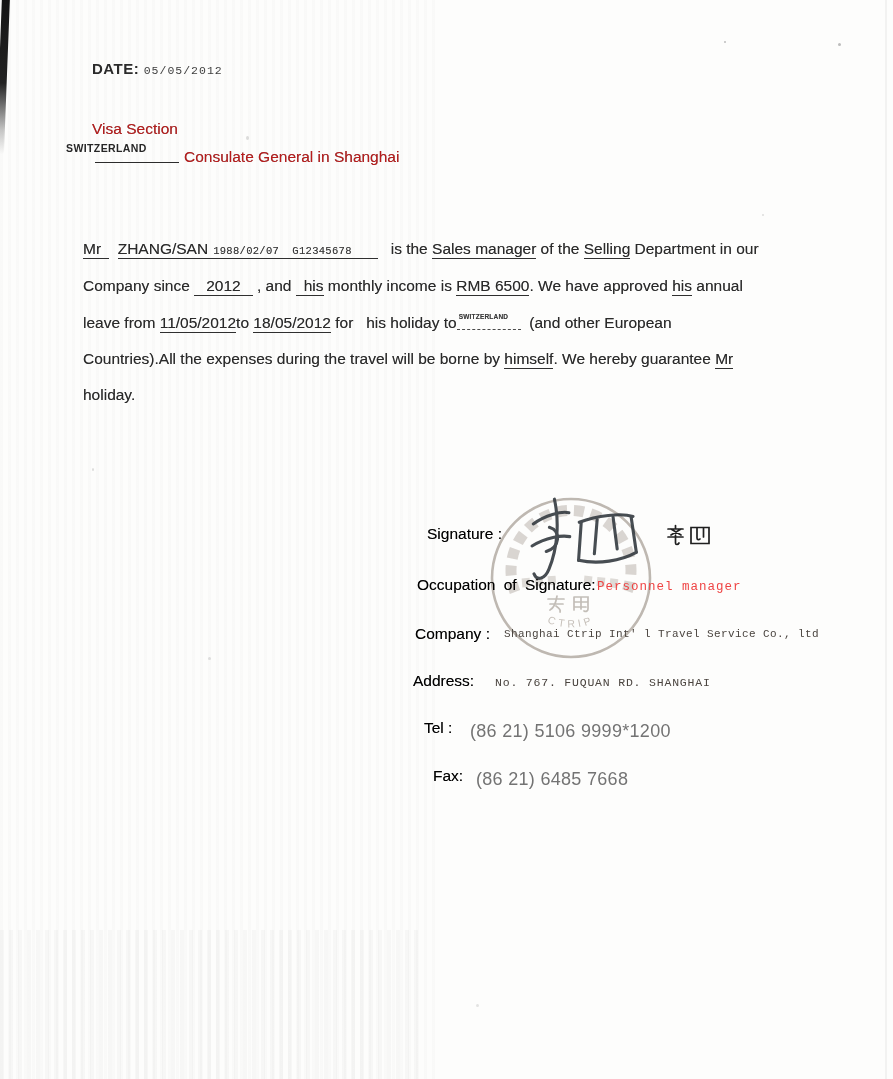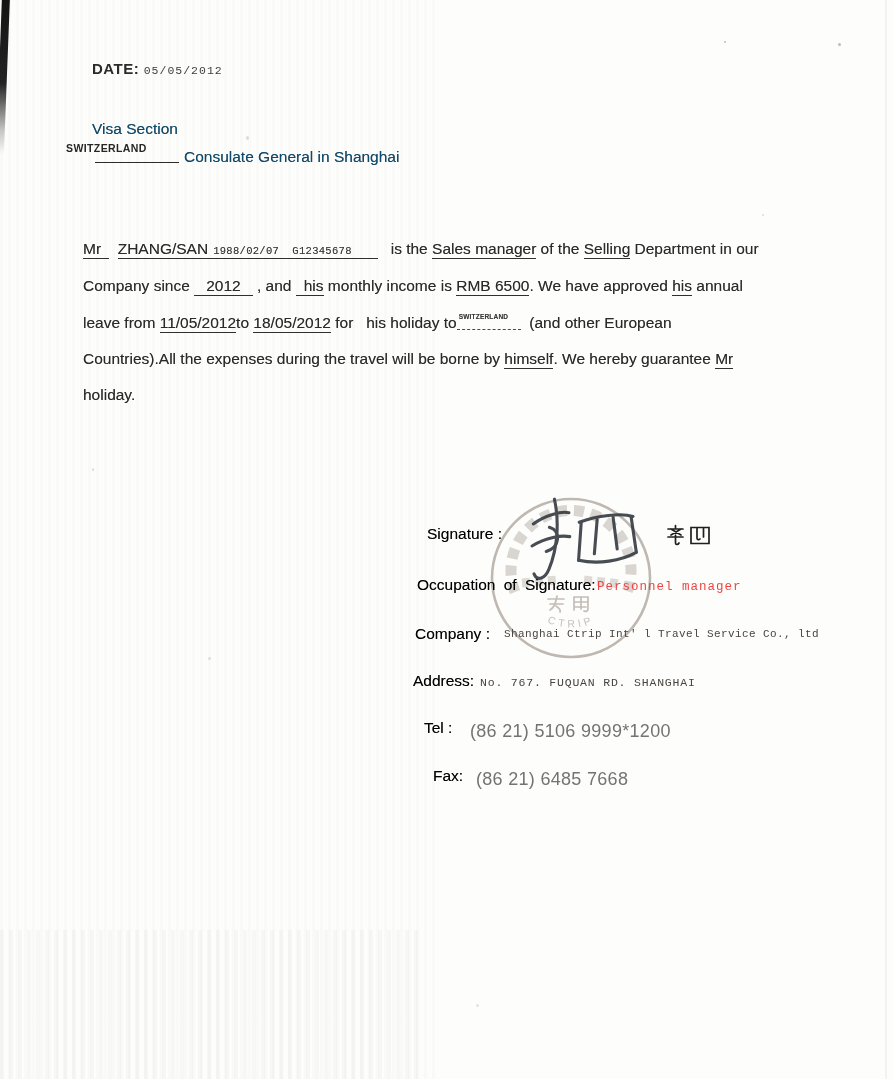--- a/index.html
+++ b/index.html
@@ -25,21 +25,21 @@
   .scan-bar{
     position:absolute;left:2px;top:-4px;width:8px;height:158px;
     background:linear-gradient(180deg,#141414 0%,#232323 55%,rgba(40,40,40,0.25) 85%,rgba(40,40,40,0) 100%);
     transform:rotate(2.2deg);transform-origin:top left;border-radius:2px;
   }
   .edge-right{position:absolute;right:6px;top:0;width:2px;height:1079px;background:rgba(0,0,0,0.045);}
   .speck{position:absolute;border-radius:50%;background:rgba(70,70,70,0.35);}
 
   
   .abs{position:absolute;}
-  .label{font-size:15.5px;color:#0c4a6e;text-shadow:0 0 0.3px rgba(40,40,40,0.55);}
+  .label{font-size:15.5px;color:#b91c1c;text-shadow:0 0 0.3px rgba(40,40,40,0.55);}
   .mono{font-family:"Liberation Mono","DejaVu Sans Mono",monospace;}
   .date-label{font-size:15px;font-weight:bold;letter-spacing:0.5px;}
   .date-value{font-size:11.5px;color:#3e3e3e;letter-spacing:1px;}
   .country-label{font-size:10.5px;font-weight:bold;letter-spacing:0.4px;color:#262626;}
   .country-underline{border-bottom:1.6px solid #2c2c2c;height:1px;}
 
   
   .letter{position:absolute;left:83px;top:238px;width:800px;font-size:15.5px;color:#2a2a2a;}
   .line{white-space:pre;height:36.5px;line-height:22px;text-shadow:0 0 0.3px rgba(40,40,40,0.5);}
   .u{border-bottom:1.6px solid #2f2f2f;padding-bottom:1px;}
@@ -141,21 +141,21 @@
 
   <div class="abs sig-label" style="left:427px;top:525px;">Signature :</div>
 
   <div class="abs sig-label wsp" style="left:417px;top:576px;">Occupation of Signature:</div>
   <div class="abs typed typed-occ" style="left:597px;top:580px;">Personnel manager</div>
 
   <div class="abs sig-label" style="left:415px;top:625px;">Company :</div>
   <div class="abs typed typed-co" style="left:504px;top:628px;">Shanghai Ctrip Int' l Travel Service Co., ltd</div>
 
   <div class="abs sig-label" style="left:413px;top:672px;">Address:</div>
-  <div class="abs typed typed-addr" style="left:480px;top:676px;">No. 767. FUQUAN RD. SHANGHAI</div>
+  <div class="abs typed typed-addr" style="left:495px;top:676px;">No. 767. FUQUAN RD. SHANGHAI</div>
 
   <div class="abs sig-label" style="left:424px;top:719px;">Tel :</div>
   <div class="abs telfax" style="left:470px;top:721px;">(86 21) 5106 9999*1200</div>
 
   <div class="abs sig-label" style="left:433px;top:767px;">Fax:</div>
   <div class="abs telfax" style="left:476px;top:769px;">(86 21) 6485 7668</div>
 
 </div>
 
 </body></html>

